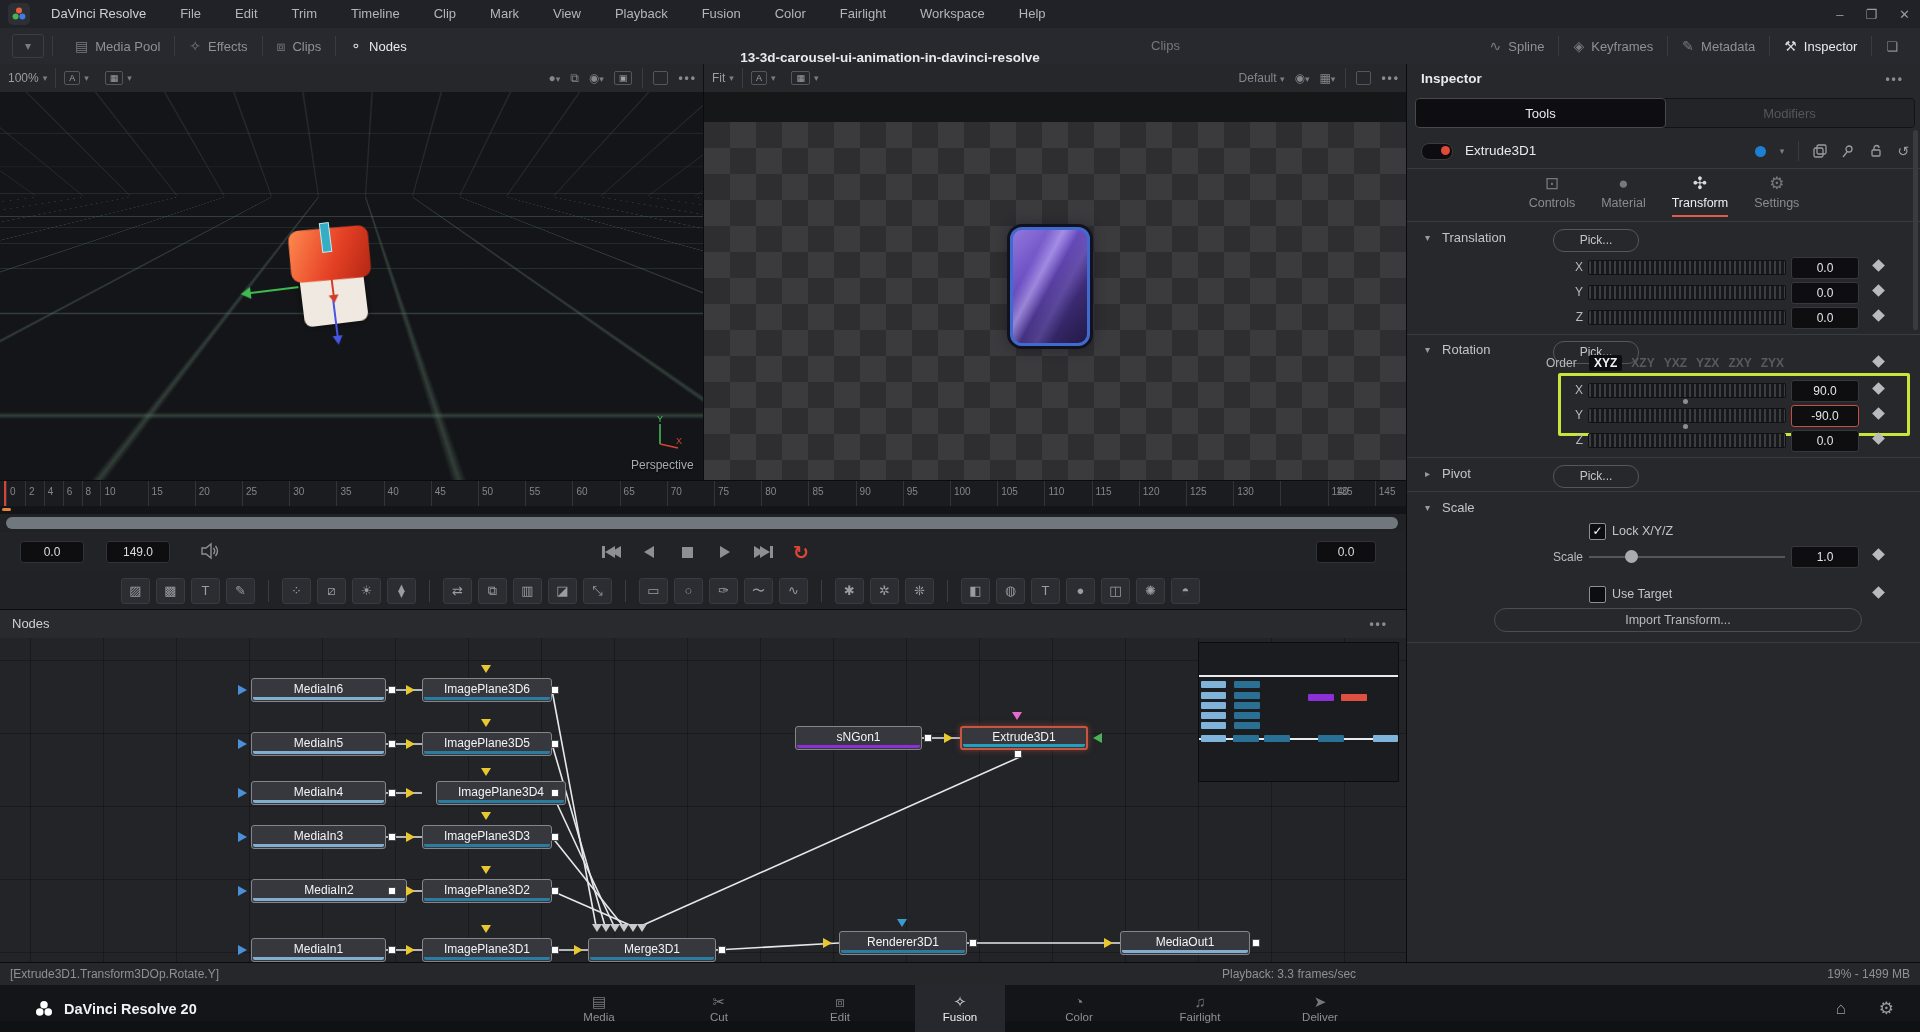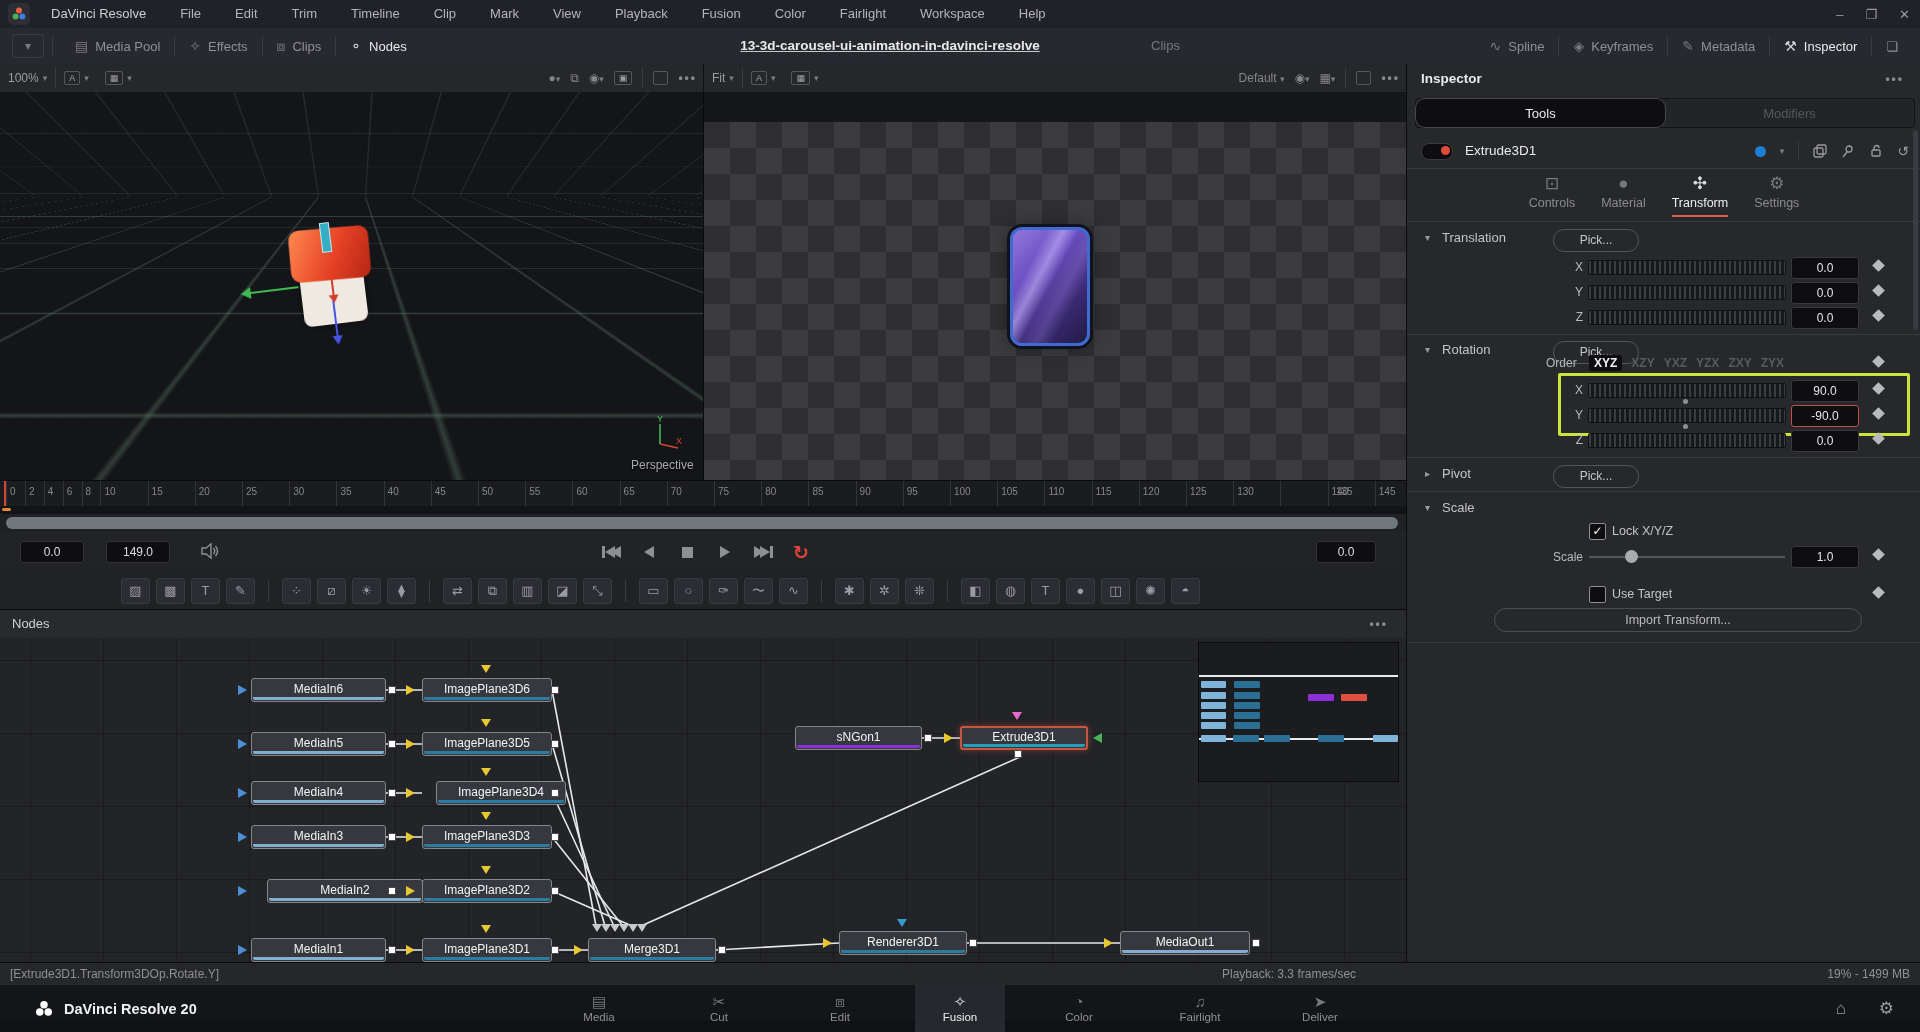--- a/index.html
+++ b/index.html
@@ -19,21 +19,21 @@
 
   
   #toolbar{left:0;top:28px;width:1920px;height:36px;background:#28292e;border-bottom:1px solid #0b0b0d;}
   .tb-btn{display:flex;align-items:center;gap:7px;color:#8f9095;font-size:13px;height:36px;padding:0 14px;}
   .tb-btn .ticon{font-size:14px;color:#797a80;}
   .tb-btn.active{color:#e8e9ec;}
   .tb-btn.active .ticon{color:#d8d9dd;}
   .tb-div{width:1px;height:20px;background:#3a3b40;}
   #tb-left{left:4px;top:0;height:36px;}
   #tb-right{right:8px;top:0;height:36px;}
-  #proj-title{left:0;width:1780px;top:0;height:36px;text-align:center;line-height:36px;pointer-events:none;text-decoration:underline;}
+  #proj-title{left:0;width:1780px;top:12px;height:36px;text-align:center;line-height:36px;pointer-events:none;}
   #proj-title b{color:#e9eaec;font-size:13.5px;font-weight:bold;}
   #edited-badge{left:1151px;top:0;height:36px;line-height:36px;color:#77787d;font-size:13px;}
   #caret-box{width:30px;height:22px;border:1px solid #3c3d42;border-radius:3px;margin-left:8px;display:flex;align-items:center;justify-content:center;color:#7a7b80;}
 
   
   .vhead{top:64px;height:28px;background:#26272b;border-bottom:4px solid #ffffff;color:#9c9da2;font-size:12px;}
   #vhead-l{left:0;width:703px;}
   #vhead-r{left:704px;width:702px;}
   .vh-item{display:flex;align-items:center;gap:4px;padding:0 8px;height:28px;}
   .vh-caret{font-size:9px;color:#7c7d82;}
@@ -130,21 +130,21 @@
   .page-btn.active{background:#26282d;color:#eceded;}
   .page-btn.active .picon{color:#d9dadd;}
   #home-btn,#gear-btn{top:0;height:47px;display:flex;align-items:center;color:#9a9b9f;font-size:17px;}
 
   
   #inspector{left:1406px;top:64px;width:514px;height:898px;background:#27282c;border-left:1px solid #0b0b0d;box-sizing:border-box;}
   #insp-title{left:14px;top:0;height:30px;line-height:30px;color:#e8e9eb;font-size:13.5px;font-weight:bold;}
   #insp-dots{right:16px;top:0;height:30px;line-height:30px;}
   #insp-tabs{left:8px;top:34px;width:498px;height:28px;background:#232428;border:1px solid #121315;border-radius:4px;display:flex;}
   .insp-tab{flex:1;display:flex;align-items:center;justify-content:center;font-size:13px;color:#55565c;}
-  .insp-tab.active{background:#0e0e10;border:1px solid #46484d;border-radius:10px;color:#e9eaec;margin:-1px;}
+  .insp-tab.active{background:#0e0e10;border:1px solid #46484d;border-radius:4px;color:#e9eaec;margin:-1px;}
   #node-head{left:0;top:70px;width:514px;height:34px;border-bottom:1px solid #3a3b3f;}
   #node-toggle{left:14px;top:9px;width:30px;height:15px;background:#0d0d0f;border:1px solid #3a3b40;border-radius:8px;}
   #node-toggle i{position:absolute;right:2px;top:2px;width:9px;height:9px;border-radius:50%;background:#e04a38;}
   #node-name{left:58px;top:0;line-height:34px;color:#e9eaec;font-size:13.5px;}
   #node-head-icons{right:12px;top:0;height:34px;gap:14px;color:#9a9b9f;}
   #ver-dot{width:11px;height:11px;border-radius:50%;background:#1d7fd4;}
   #cat-tabs{left:0;top:104px;width:514px;height:54px;border-bottom:1px solid #3a3b3f;display:flex;align-items:flex-start;justify-content:center;gap:26px;padding-top:6px;box-sizing:border-box;}
   .cat{display:flex;flex-direction:column;align-items:center;gap:2px;color:#8a8b90;font-size:12.5px;}
   .cat .cicon{font-size:17px;line-height:20px;color:#77787d;}
   .cat.active{color:#eceded;}
@@ -538,21 +538,21 @@
       <div class="mmbar" style="left: 142px; top: 51px; width: 26px; background: rgb(224, 80, 64);"></div>
     </div>
 <div class="node" style="left: 251px; top: 40px; width: 135px;"><span>MediaIn6</span><div class="ul" style="background: rgb(130, 174, 208);"></div></div>
     <div class="node" style="left: 422px; top: 40px; width: 130px;"><span>ImagePlane3D6</span><div class="ul" style="background: rgb(42, 124, 160);"></div></div>
     <div class="node" style="left: 251px; top: 94px; width: 135px;"><span>MediaIn5</span><div class="ul" style="background: rgb(130, 174, 208);"></div></div>
     <div class="node" style="left: 422px; top: 94px; width: 130px;"><span>ImagePlane3D5</span><div class="ul" style="background: rgb(42, 124, 160);"></div></div>
     <div class="node" style="left: 251px; top: 143px; width: 135px;"><span>MediaIn4</span><div class="ul" style="background: rgb(130, 174, 208);"></div></div>
     <div class="node" style="left: 436px; top: 143px; width: 130px;"><span>ImagePlane3D4</span><div class="ul" style="background: rgb(42, 124, 160);"></div></div>
     <div class="node" style="left: 251px; top: 187px; width: 135px;"><span>MediaIn3</span><div class="ul" style="background: rgb(130, 174, 208);"></div></div>
     <div class="node" style="left: 422px; top: 187px; width: 130px;"><span>ImagePlane3D3</span><div class="ul" style="background: rgb(42, 124, 160);"></div></div>
-    <div class="node" style="left: 251px; top: 241px; width: 156px; margin-left: 16px;"><span>MediaIn2</span><div class="ul" style="background: rgb(130, 174, 208);"></div></div>
+    <div class="node" style="left: 251px; top: 241px; width: 156px;"><span>MediaIn2</span><div class="ul" style="background: rgb(130, 174, 208);"></div></div>
     <div class="node" style="left: 422px; top: 241px; width: 130px;"><span>ImagePlane3D2</span><div class="ul" style="background: rgb(42, 124, 160);"></div></div>
     <div class="node" style="left: 251px; top: 300px; width: 135px;"><span>MediaIn1</span><div class="ul" style="background: rgb(130, 174, 208);"></div></div>
     <div class="node" style="left: 422px; top: 300px; width: 130px;"><span>ImagePlane3D1</span><div class="ul" style="background: rgb(42, 124, 160);"></div></div>
     <div class="node" style="left: 588px; top: 300px; width: 128px;"><span>Merge3D1</span><div class="ul" style="background: rgb(42, 124, 160);"></div></div>
     <div class="node" style="left: 795px; top: 88px; width: 127px;"><span>sNGon1</span><div class="ul" style="background: rgb(139, 47, 214);"></div></div>
     <div class="node sel" style="left: 960px; top: 88px; width: 128px;"><span>Extrude3D1</span><div class="ul" style="background: rgb(33, 160, 191);"></div></div>
     <div class="node" style="left: 839px; top: 293px; width: 128px;"><span>Renderer3D1</span><div class="ul" style="background: rgb(42, 124, 160);"></div></div>
     <div class="node" style="left: 1120px; top: 293px; width: 130px;"><span>MediaOut1</span><div class="ul" style="background: rgb(130, 174, 208);"></div></div>
     <div class="mksq" style="left: 388px; top: 48px;"></div>
     <div class="mksq" style="left: 388px; top: 102px;"></div>

